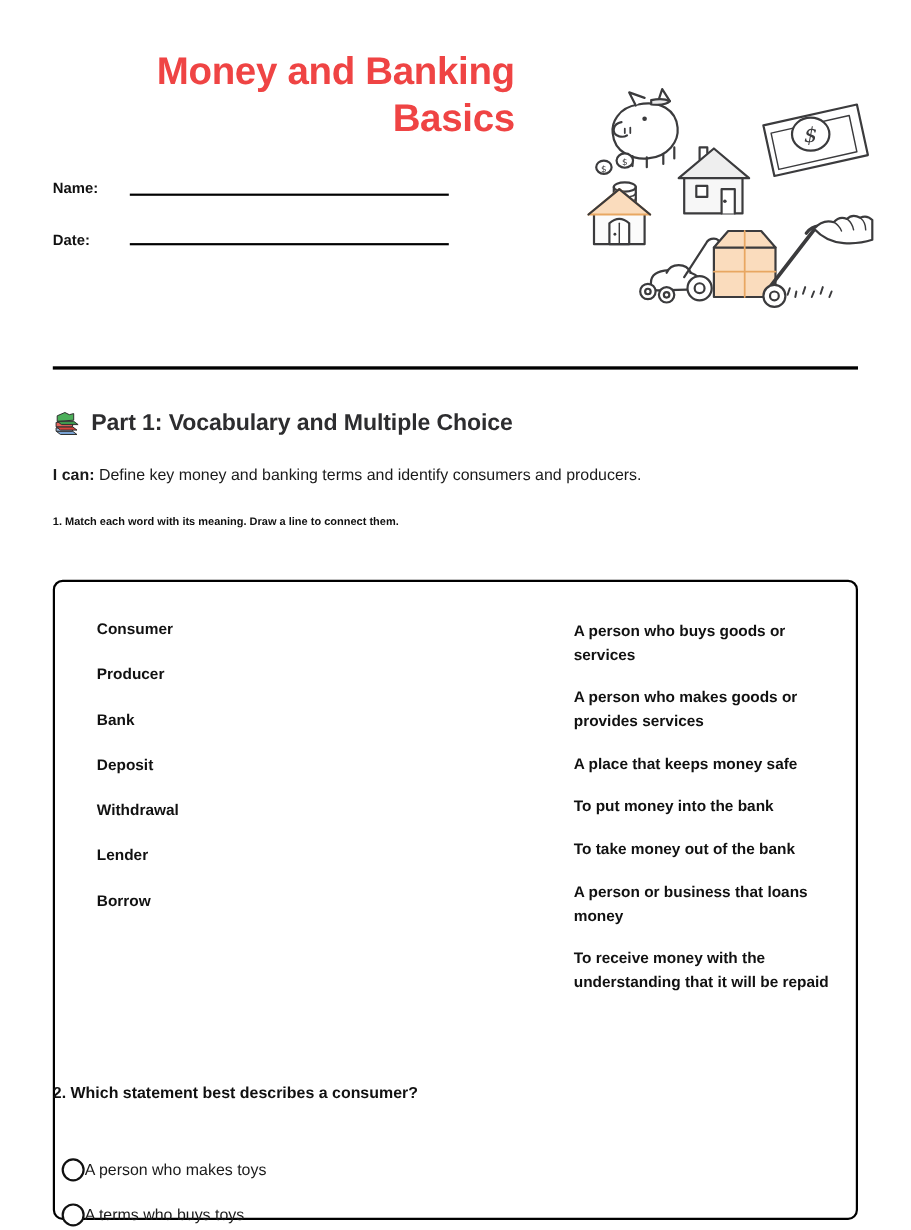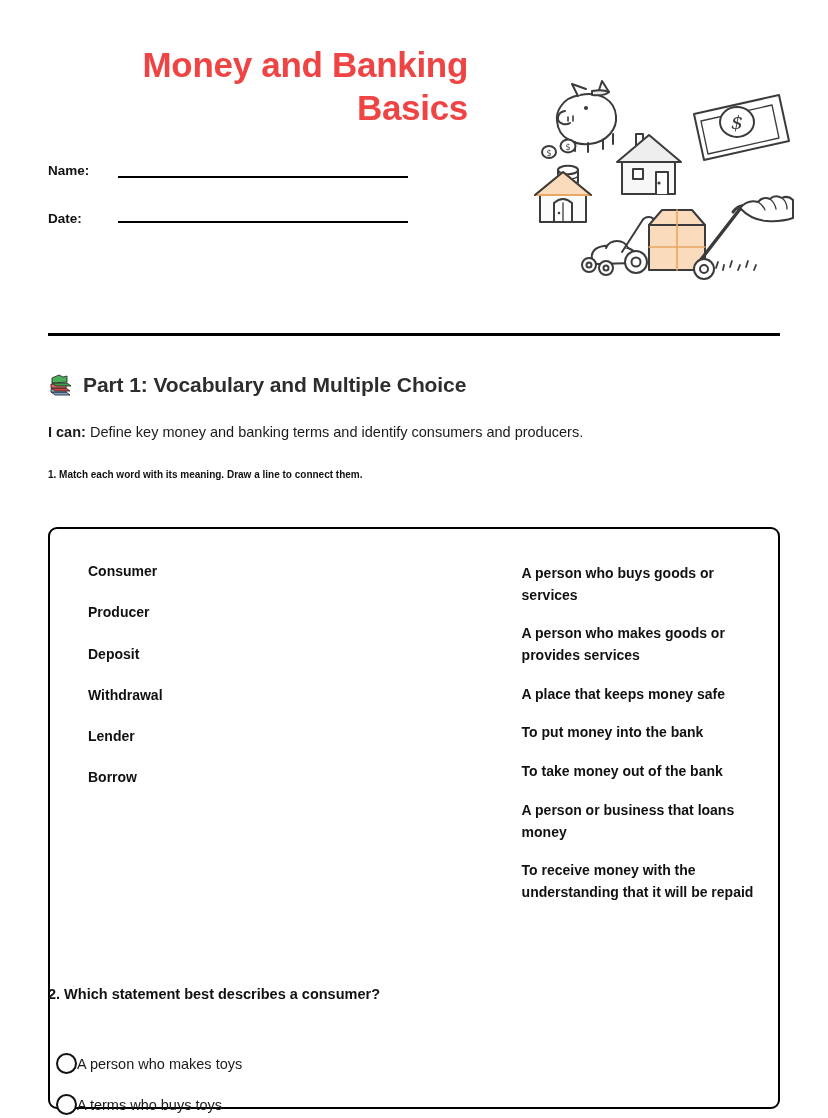--- a/index.html
+++ b/index.html
@@ -337,20 +337,21 @@
   <div class="ican">
     <span class="ican-label">I can:</span><span> Define key money and banking terms and identify consumers and producers.</span>
   </div>
 
   <div class="q1-prompt">1. Match each word with its meaning. Draw a line to connect them.</div>
 
   <div class="match-box">
     <div class="match-col left">
       <div class="term">Consumer</div>
       <div class="term">Producer</div>
+      <div class="term">Bank</div>
       <div class="term">Deposit</div>
       <div class="term">Withdrawal</div>
       <div class="term">Lender</div>
       <div class="term">Borrow</div>
     </div>
     <div class="match-col right">
       <div class="definition">A person who buys goods or services</div>
       <div class="definition">A person who makes goods or provides services</div>
       <div class="definition">A place that keeps money safe</div>
       <div class="definition">To put money into the bank</div>

